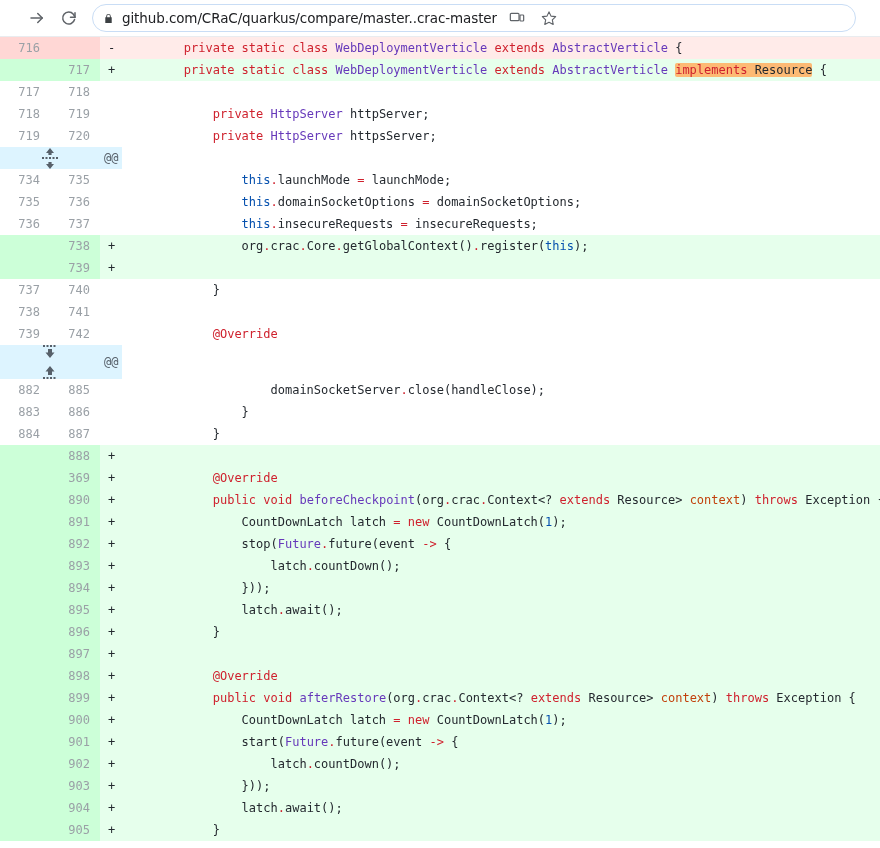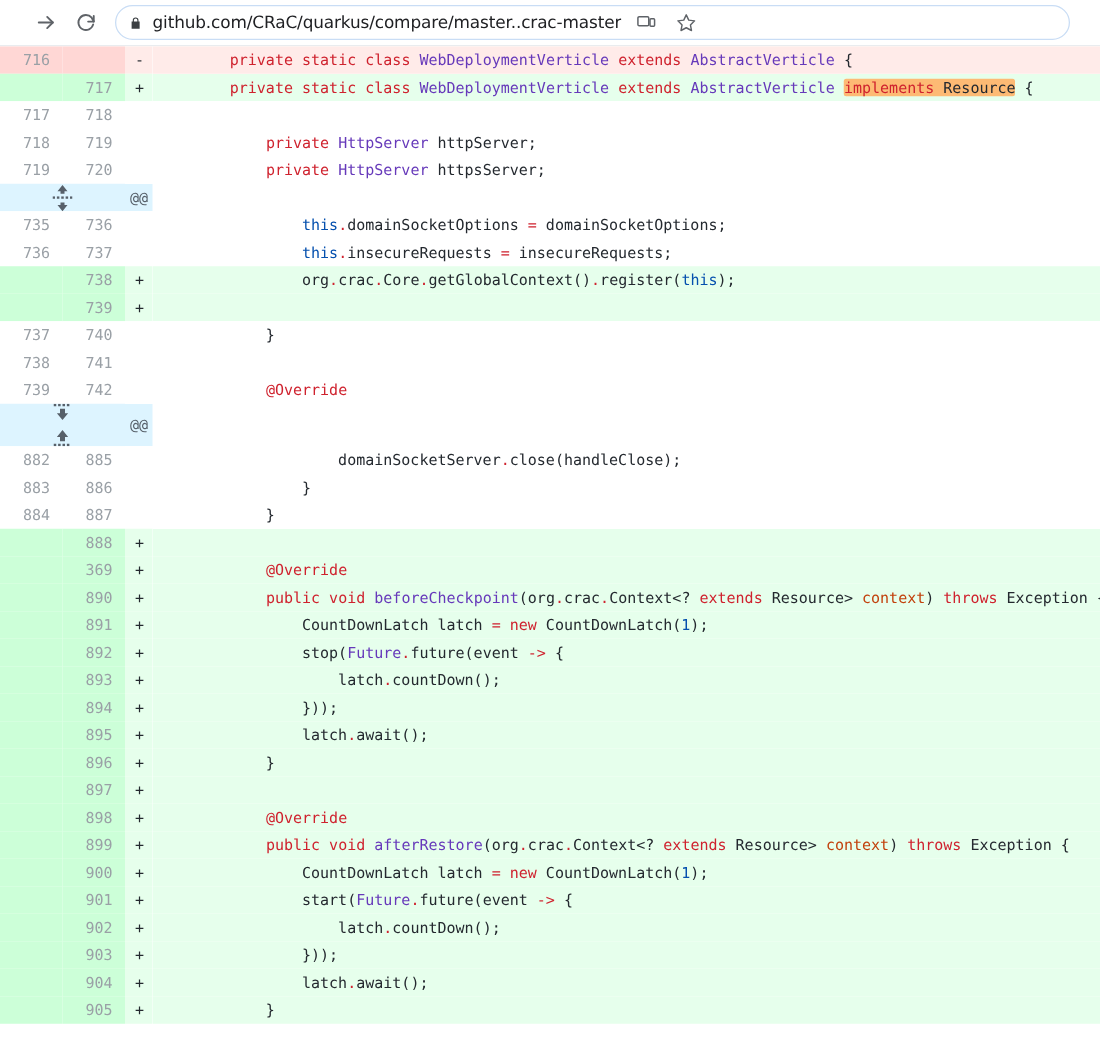--- a/index.html
+++ b/index.html
@@ -226,20 +226,26 @@
                   <rect x="7" y="0" width="2" height="2"></rect>
                   <rect x="10.5" y="0" width="2" height="2"></rect>
                   <rect x="14" y="0" width="2" height="2"></rect>
                 </g>
               </svg><svg width="16" height="8" viewBox="0 0 16 8">
                 <polygon points="8,8 12,3 9.6,3 9.6,1 6.4,1 6.4,3 4,3" fill="#57606a"></polygon>
               </svg></span></td>
           <td class="code">@@ -734,6 +735,8 @@ public WebDeploymentVerticle(HttpServerOptions httpOptions, HttpServerOptions ht</td>
         </tr>
         <tr class="ctx">
+          <td class="ln">734</td>
+          <td class="ln">735</td>
+          <td class="marker"></td>
+          <td class="code">                <span class="v">this</span><span class="p">.</span>launchMode <span class="p">=</span> launchMode;</td>
+        </tr>
+        <tr class="ctx">
           <td class="ln">735</td>
           <td class="ln">736</td>
           <td class="marker"></td>
           <td class="code">                <span class="v">this</span><span class="p">.</span>domainSocketOptions <span class="p">=</span> domainSocketOptions;</td>
         </tr>
         <tr class="ctx">
           <td class="ln">736</td>
           <td class="ln">737</td>
           <td class="marker"></td>
           <td class="code">                <span class="v">this</span><span class="p">.</span>insecureRequests <span class="p">=</span> insecureRequests;</td>

